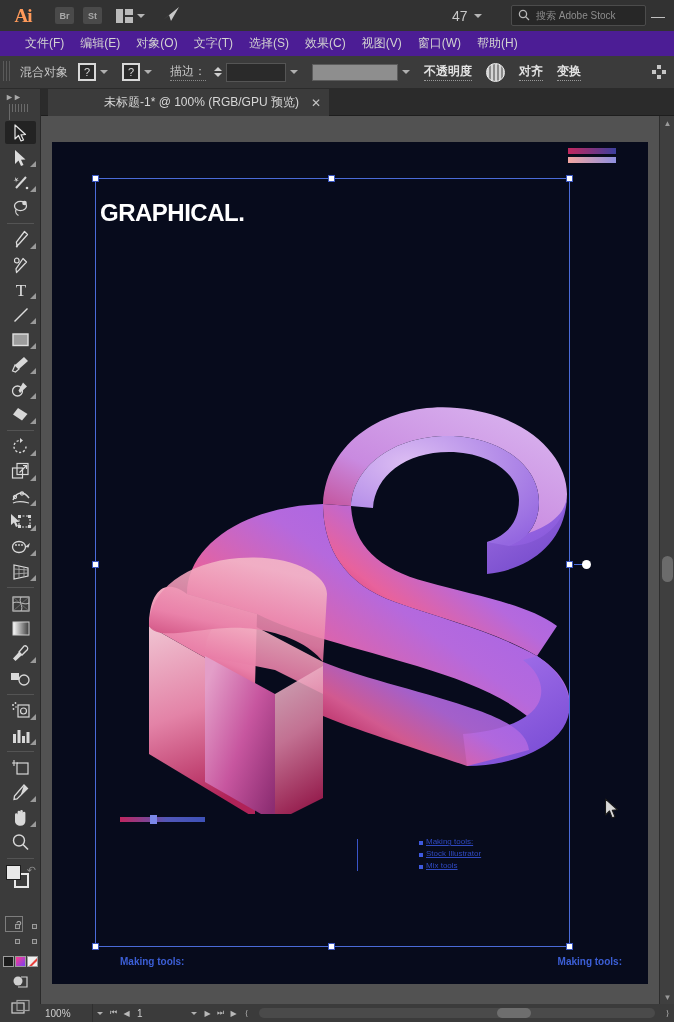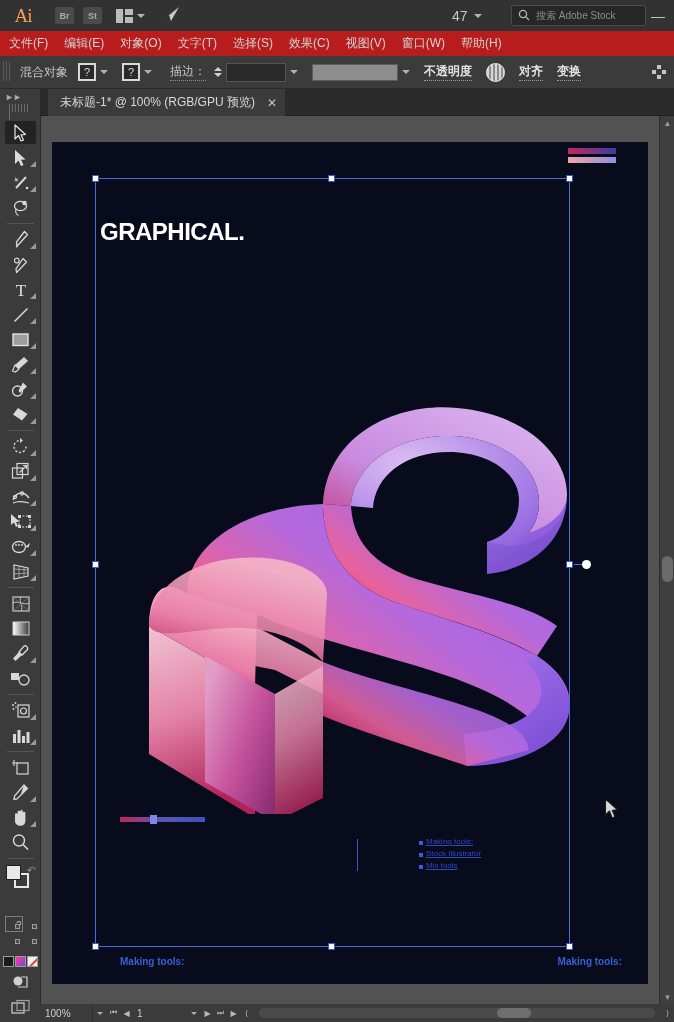--- a/index.html
+++ b/index.html
@@ -13,21 +13,21 @@
   body { position: relative; }
 
   
   #appbar {
     position: absolute; left: 0; top: 0; width: 674px; height: 31px;
     background: #323232;
     display: flex; align-items: center;
   }
   #ai-logo {
     width: 46px; height: 31px; display: flex; align-items: center; justify-content: center;
-    color: #ff9a5a; font-size: 19px; font-weight: normal; letter-spacing: -1px;
+    color: #ff9a5a; font-size: 19px; font-weight: bold; letter-spacing: -1px;
     font-family: "Liberation Serif", serif;
   }
   .appbar-sq {
     width: 19px; height: 17px; margin-left: 9px;
     display: flex; align-items: center; justify-content: center;
     background: #4a4a4a; color: #a8a8a8; font-size: 9px; font-weight: bold;
     border-radius: 2px;
   }
   #arrange-btn {
     margin-left: 14px; display: flex; align-items: center; gap: 4px;
@@ -53,21 +53,21 @@
   }
   #search-box .txt { color: #8d8d8d; font-size: 10px; white-space: nowrap; }
   #minimize {
     position: absolute; right: 6px; top: 0; height: 31px; width: 20px;
     display: flex; align-items: center; justify-content: center; color: #c0c0c0; font-size: 14px;
   }
 
   
   #menubar {
     position: absolute; left: 0; top: 31px; width: 674px; height: 25px;
-    background: #b91c1c; display: flex; align-items: center; padding-left: 1px;
+    background: #4c1d95; display: flex; align-items: center; padding-left: 17px;
   }
   .menu-item {
     color: #d2d2d2; font-size: 12px; padding: 0 8px; height: 25px;
     display: flex; align-items: center; white-space: nowrap; cursor: default;
   }
 
   
   #ctrlbar {
     position: absolute; left: 0; top: 56px; width: 674px; height: 33px;
     background: #3b3b3b; border-bottom: 1px solid #2b2b2b;
@@ -118,21 +118,21 @@
 
   
   #tabstrip {
     position: absolute; left: 41px; top: 89px; width: 633px; height: 27px;
     background: #2b2b2b; border-bottom: 1px solid #1e1e1e;
   }
   #doctab {
     position: absolute; left: 7px; top: 0; height: 27px;
     background: #3b3b3b; display: flex; align-items: center; padding: 0 8px 0 12px; gap: 12px;
   }
-  #doctab .title { color: #d7d7d7; font-size: 12px; white-space: nowrap; }
+  #doctab .title { color: #d7d7d7; font-size: 12px; white-space: nowrap; margin-left: 44px; }
   #doctab .close { color: #c5c5c5; font-size: 12px; }
 
   
   #toolbar {
     position: absolute; left: 0; top: 89px; width: 41px; height: 915px;
     background: #3b3b3b; border-right: 1px solid #2a2a2a;
   }
   #tb-head { height: 31px; }
   #tb-expand { position:absolute; left:5px; top:3px; color:#a9a9a9; font-size:9px; letter-spacing:-1px; }
   #tb-grip { position:absolute; left:9px; top:15px; width:22px; height:8px; }
@@ -196,21 +196,20 @@
     background: #525252; overflow: hidden;
   }
   #artboard {
     position: absolute; left: 11px; top: 26px; width: 596px; height: 842px;
     background: #070b1c;
   }
   #art-title {
     position: absolute; left: 48px; top: 57px;
     color: #ffffff; font-size: 24px; font-weight: bold; letter-spacing: -0.5px;
     font-family: "Liberation Sans", sans-serif;
-    margin-top: 19px;
   }
   .stripe { position: absolute; height: 6px; }
   #stripe1 { left: 516px; top: 6px; width: 48px; background: linear-gradient(90deg,#c2275e,#3b3f9e); }
   #stripe2 { left: 516px; top: 15px; width: 48px; background: linear-gradient(90deg,#f3a6a0,#8e8fe0); }
 
   
   #ribbon { position: absolute; left: 75px; top: 252px; width: 450px; height: 420px; }
 
   #gradbar {
     position: absolute; left: 68px; top: 675px; width: 85px; height: 5px;

